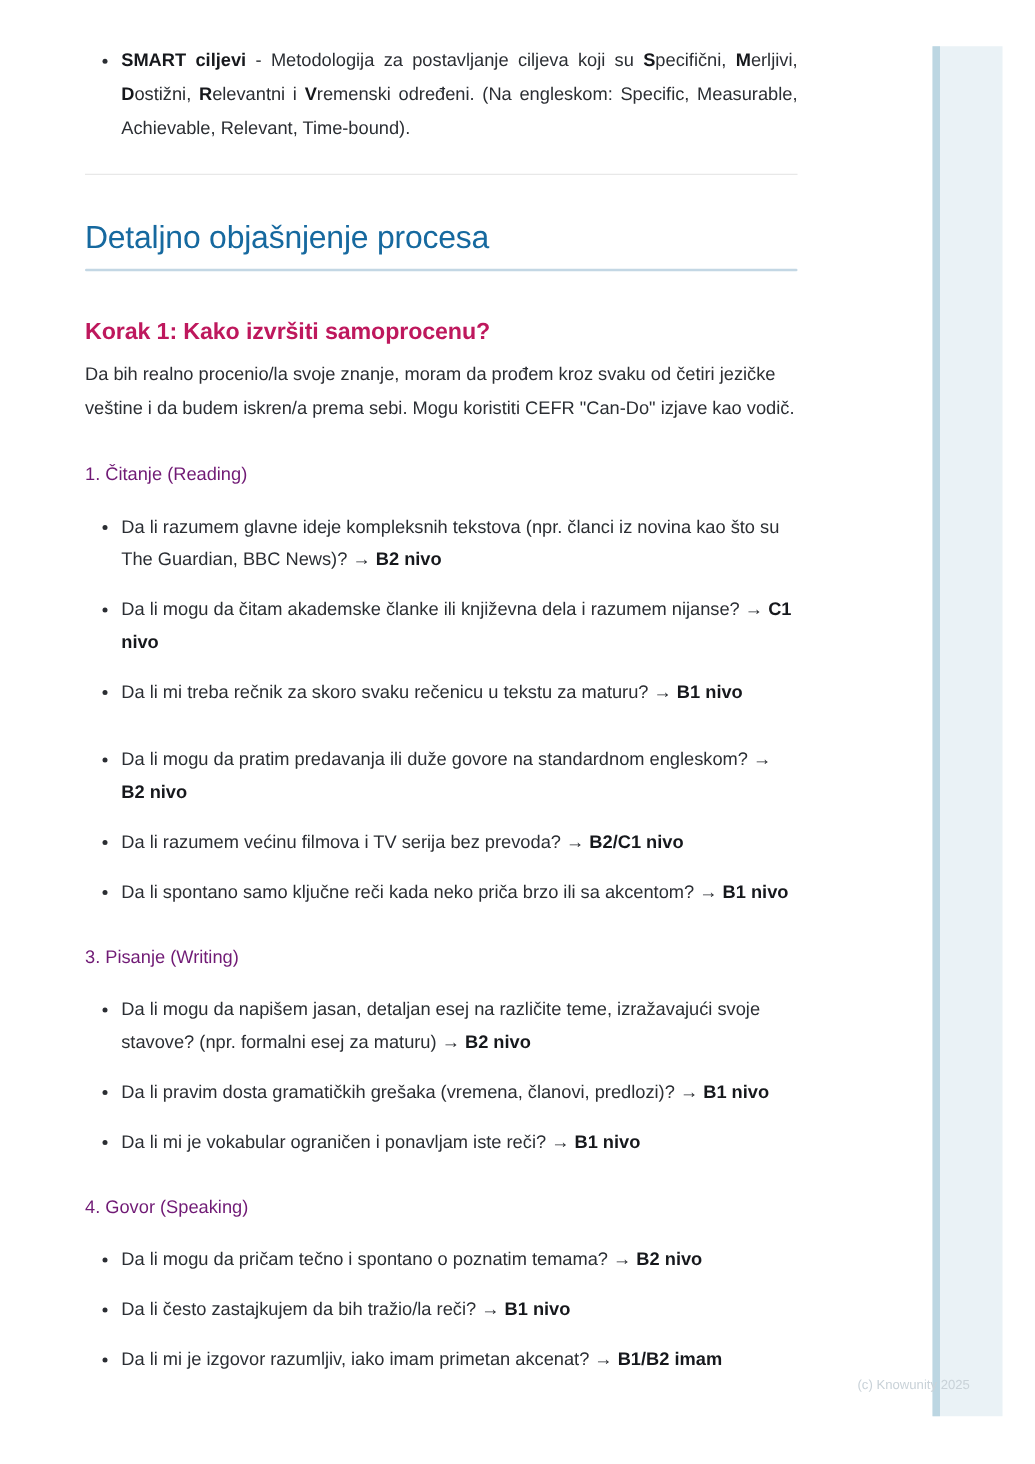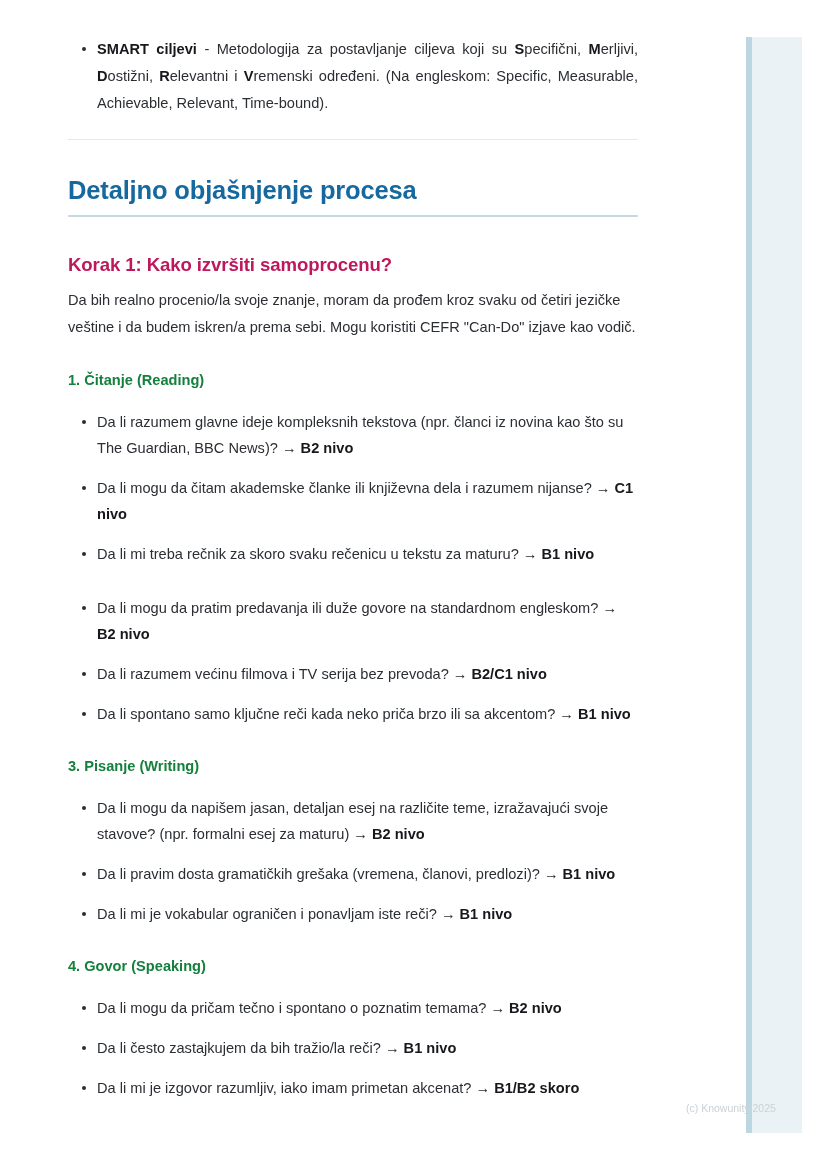--- a/index.html
+++ b/index.html
@@ -91,38 +91,38 @@
     margin: 9px 0 0 0;
     width: 100%;
     border-radius: 1px;
   }
 
   
   h1.doc-h1 {
     margin: 34px 0 0 0;
     font-size: 25.5px;
     line-height: 32px;
-    font-weight: 700;
+    font-weight: 400;
     color: #16699f;
     letter-spacing: -0.15px;
   }
   h2.doc-h2 {
     margin: 35px 0 0 0;
     font-size: 18.6px;
     line-height: 26px;
     font-weight: 700;
     color: #be185d;
     letter-spacing: -0.1px;
   }
   h3.doc-h3 {
     margin: 0 0 0 0;
     font-size: 14.6px;
     line-height: 22px;
-    font-weight: 700;
-    color: #15803d;
+    font-weight: 400;
+    color: #701a75;
   }
 
   p.doc-p {
     margin: 9px 0 0 0;
     font-size: 14.6px;
     line-height: 27px;
     color: #2b2e33;
   }
 
   .skill-block { margin-top: 28px; }
@@ -183,20 +183,20 @@
           <li><span>Da li mogu da napišem jasan, detaljan esej na različite teme, izražavajući svoje stavove? (npr. formalni esej za maturu) → </span><b>B2 nivo</b></li>
           <li><span>Da li pravim dosta gramatičkih grešaka (vremena, članovi, predlozi)? → </span><b>B1 nivo</b></li>
           <li><span>Da li mi je vokabular ograničen i ponavljam iste reči? → </span><b>B1 nivo</b></li>
         </ul>
       </div>
       <div class="skill-block">
         <h3 class="doc-h3">4. Govor (Speaking)</h3>
         <ul class="bullets">
           <li><span>Da li mogu da pričam tečno i spontano o poznatim temama? → </span><b>B2 nivo</b></li>
           <li><span>Da li često zastajkujem da bih tražio/la reči? → </span><b>B1 nivo</b></li>
-          <li><span>Da li mi je izgovor razumljiv, iako imam primetan akcenat? → </span><b>B1/B2 skoro</b></li>
+          <li><span>Da li mi je izgovor razumljiv, iako imam primetan akcenat? → </span><b>B1/B2 imam</b></li>
         </ul>
       </div>
     </div>
 
 </div>
 
 <div id="watermark">(c) Knowunity 2025</div>
 
 </body></html>

